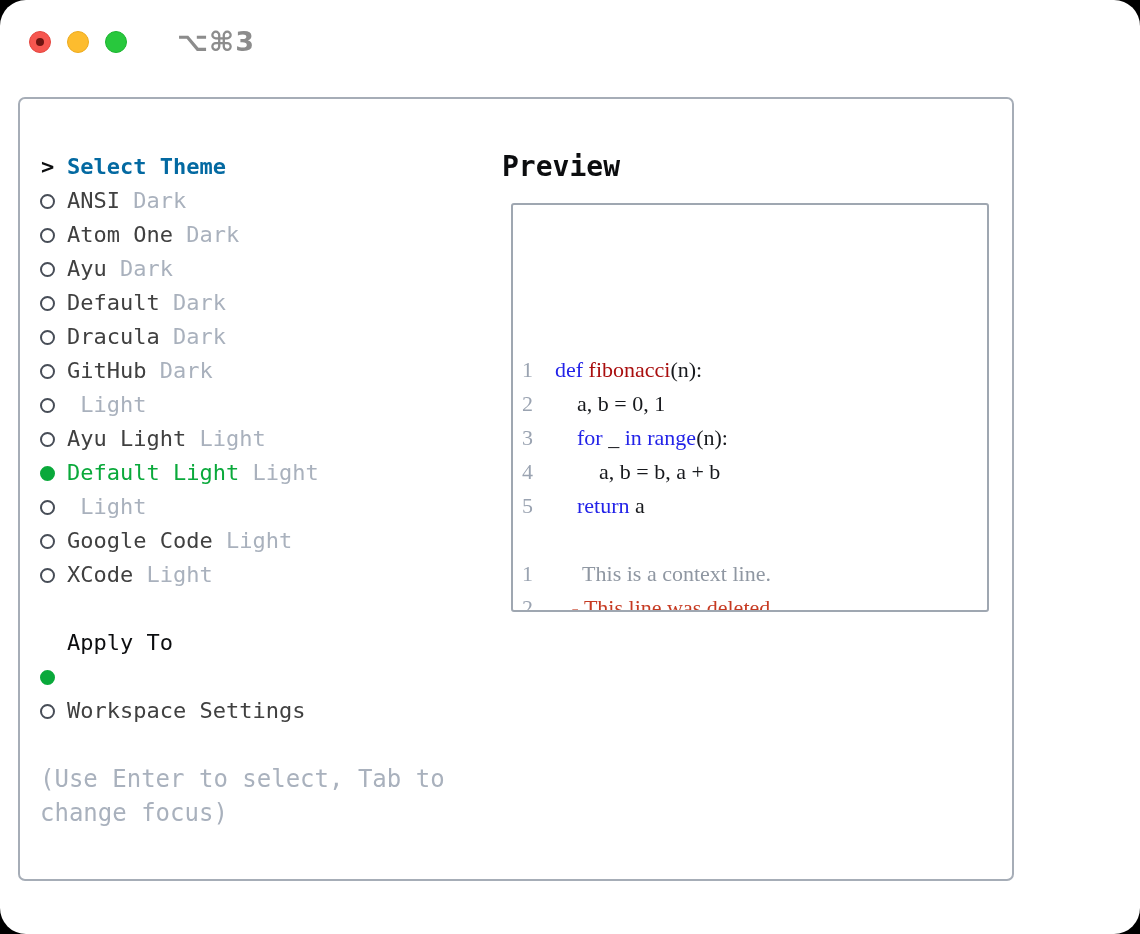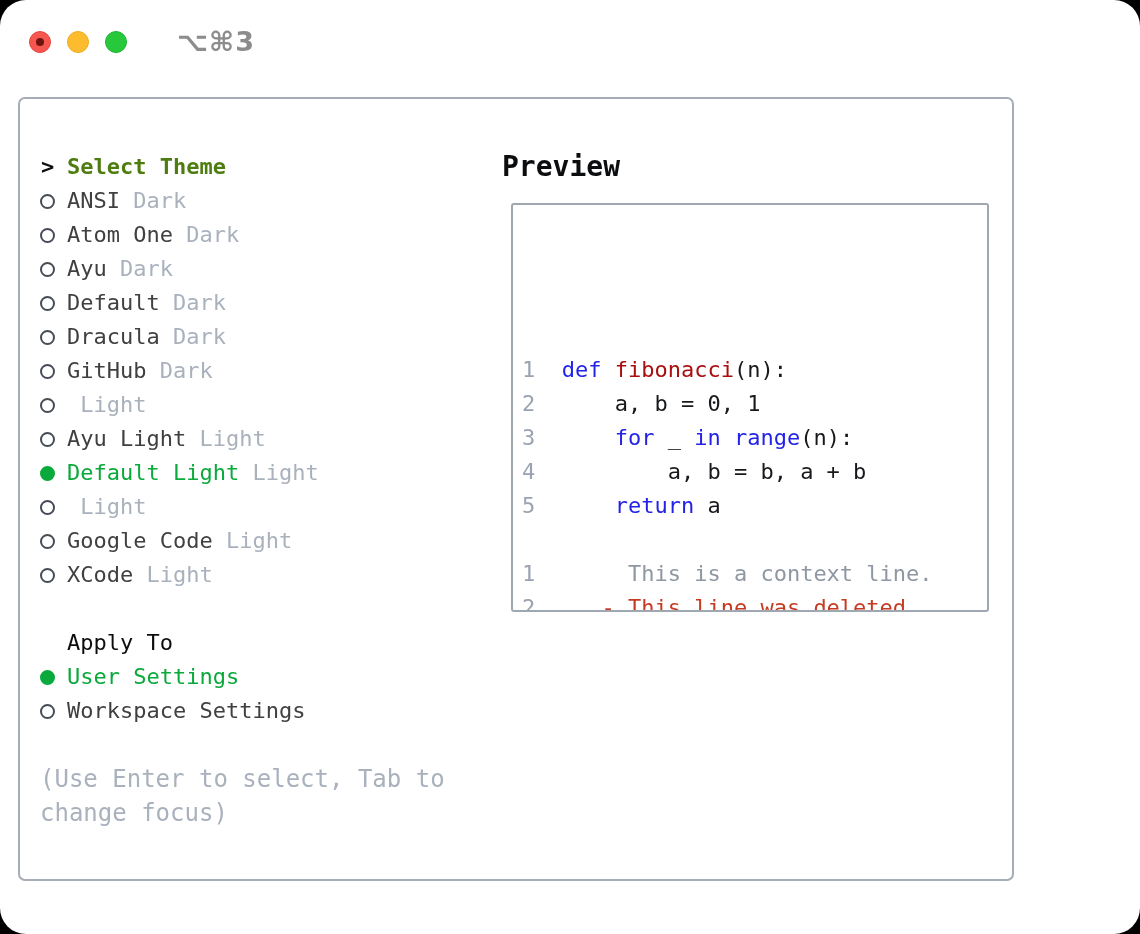--- a/index.html
+++ b/index.html
@@ -69,21 +69,21 @@
     flex: 0 0 15px;
   }
   .cursor-gt { font-weight: 700; color: #0c0d0f; }
   .radio {
     width: 15px; height: 15px;
     box-sizing: border-box;
     border: 2px solid #474d57;
     border-radius: 50%;
   }
   .radio.on { background: #0aa93b; border-color: #0aa93b; }
-  .section-title { font-weight: 700; color: #4d7c0f; }
+  .section-title { font-weight: 700; color: #0369a1; }
   .apply-title { color: #0c0d0f; }
   .item-name { color: #404040; }
   .item-name.selected { color: #0aa93b; }
   .item-tag { color: #a9b1bd; }
   .help {
     position: absolute; left: 20px; top: 663px;
     width: 432px;
     font-size: 24px; line-height: 34px;
     color: #a9b1bd;
   }
@@ -99,20 +99,21 @@
     box-sizing: border-box;
     border: 2px solid #9fa7b1;
     border-radius: 3px;
     background: #fff;
     overflow: hidden;
   }
   .code {
     padding: 46px 0 0 9px;
     font-size: 22px; line-height: 34px;
     white-space: pre;
+    font-family: Liberation Serif, serif;
   }
   .code-line { height: 34px; }
   .ln {
     display: inline-block; width: 1ch; text-align: right;
     margin-right: 2ch;
     color: #9aa3b1;
   }
   .tok-kw    { color: #2323e8; }
   .tok-fn    { color: #a90e0e; }
   .tok-plain { color: #17191d; }
@@ -145,21 +146,21 @@
         <div class="row"><span class="marker"><span class="radio"></span></span><span class="item-name">Dracula</span><span class="item-tag"> Dark</span></div>
         <div class="row"><span class="marker"><span class="radio"></span></span><span class="item-name">GitHub</span><span class="item-tag"> Dark</span></div>
         <div class="row"><span class="marker"><span class="radio"></span></span><span class="item-tag"> Light</span></div>
         <div class="row"><span class="marker"><span class="radio"></span></span><span class="item-name">Ayu Light</span><span class="item-tag"> Light</span></div>
         <div class="row"><span class="marker"><span class="radio on"></span></span><span class="item-name selected">Default Light</span><span class="item-tag"> Light</span></div>
         <div class="row"><span class="marker"><span class="radio"></span></span><span class="item-tag"> Light</span></div>
         <div class="row"><span class="marker"><span class="radio"></span></span><span class="item-name">Google Code</span><span class="item-tag"> Light</span></div>
         <div class="row"><span class="marker"><span class="radio"></span></span><span class="item-name">XCode</span><span class="item-tag"> Light</span></div>
         <div class="row spacer"></div>
         <div class="row"><span class="marker"></span><span class="apply-title">Apply To</span></div>
-        <div class="row"><span class="marker"><span class="radio on"></span></span><span class="item-name selected">User Settings</span></div>
+        <div class="row"><span class="marker"><span class="radio on"></span></span></div>
         <div class="row"><span class="marker"><span class="radio"></span></span><span class="item-name">Workspace Settings</span></div>
       </div>
 
     <div class="help">(Use Enter to select, Tab to change focus)</div>
 
     <div class="preview-title">Preview</div>
 
     <div class="preview-box">
       <div class="code">
         

